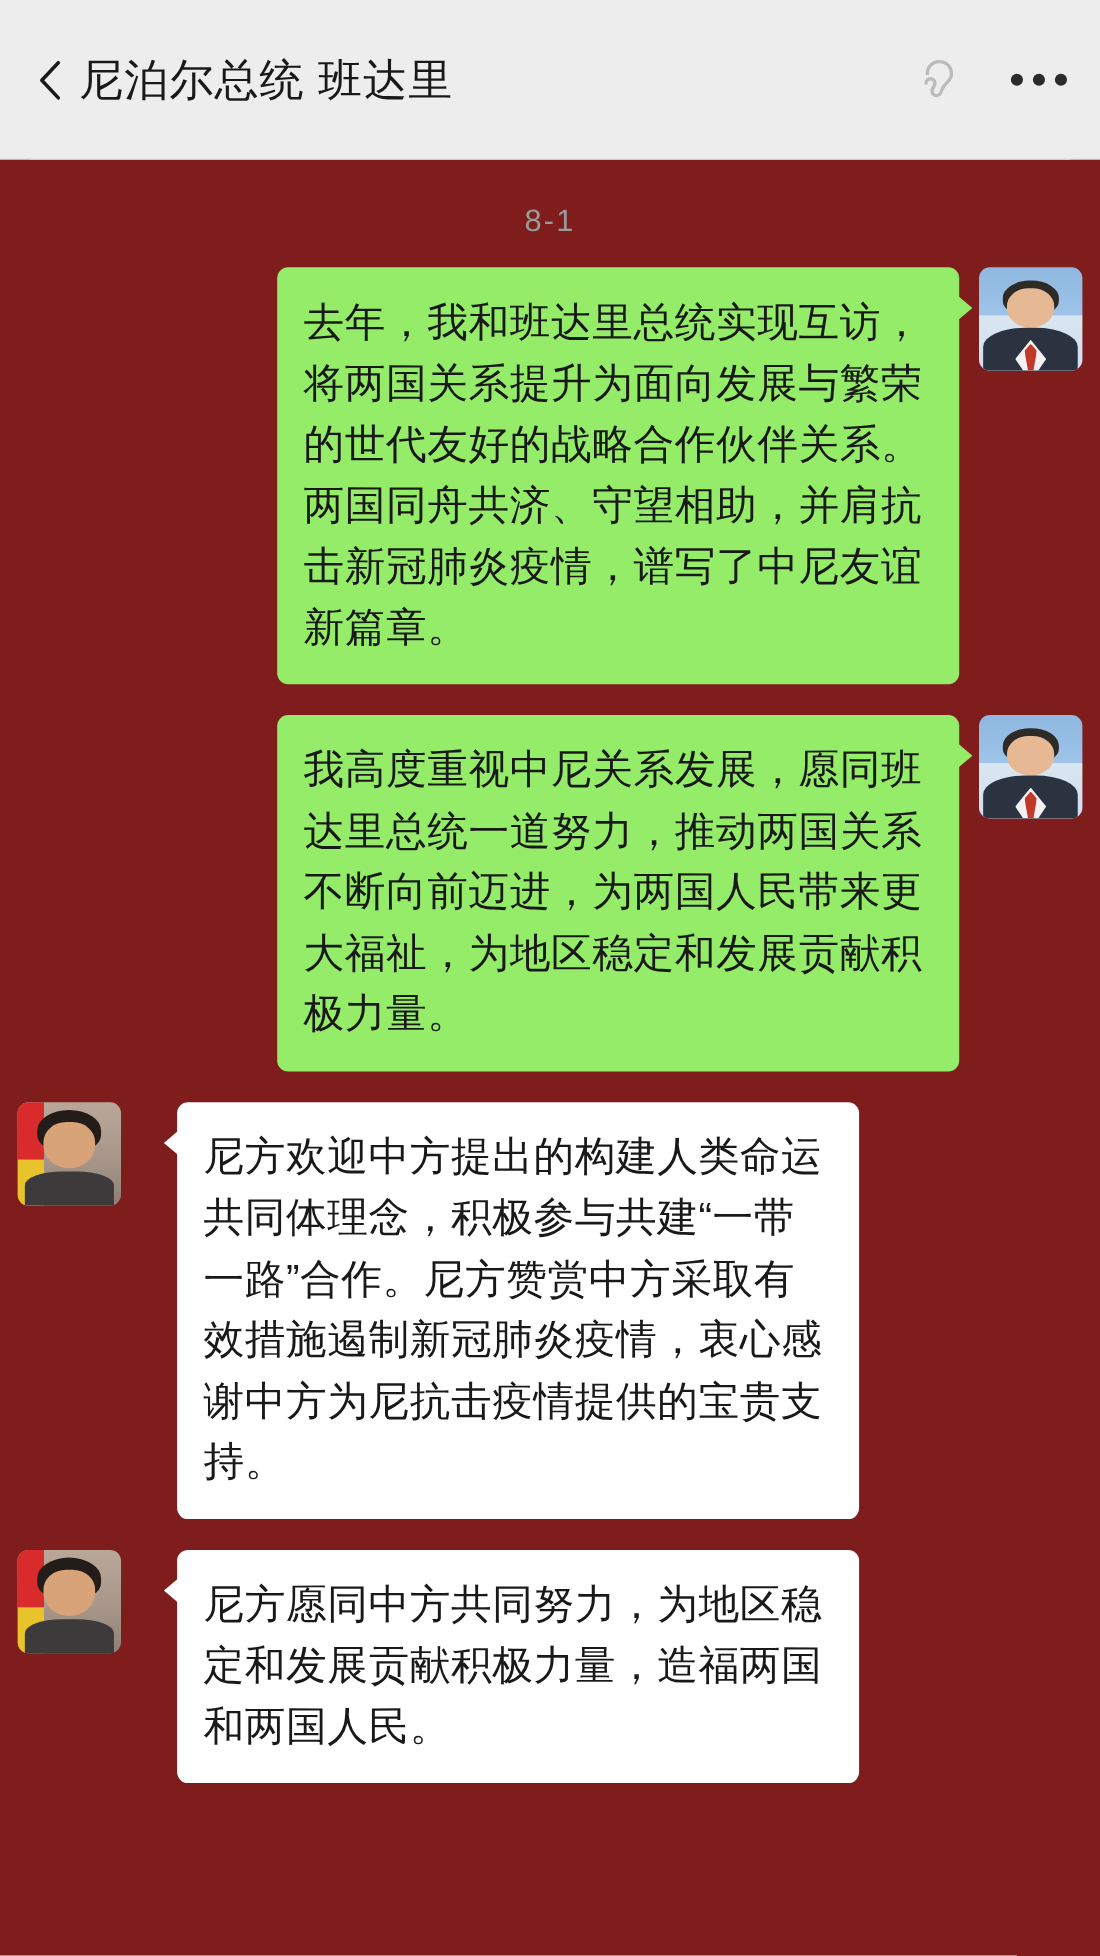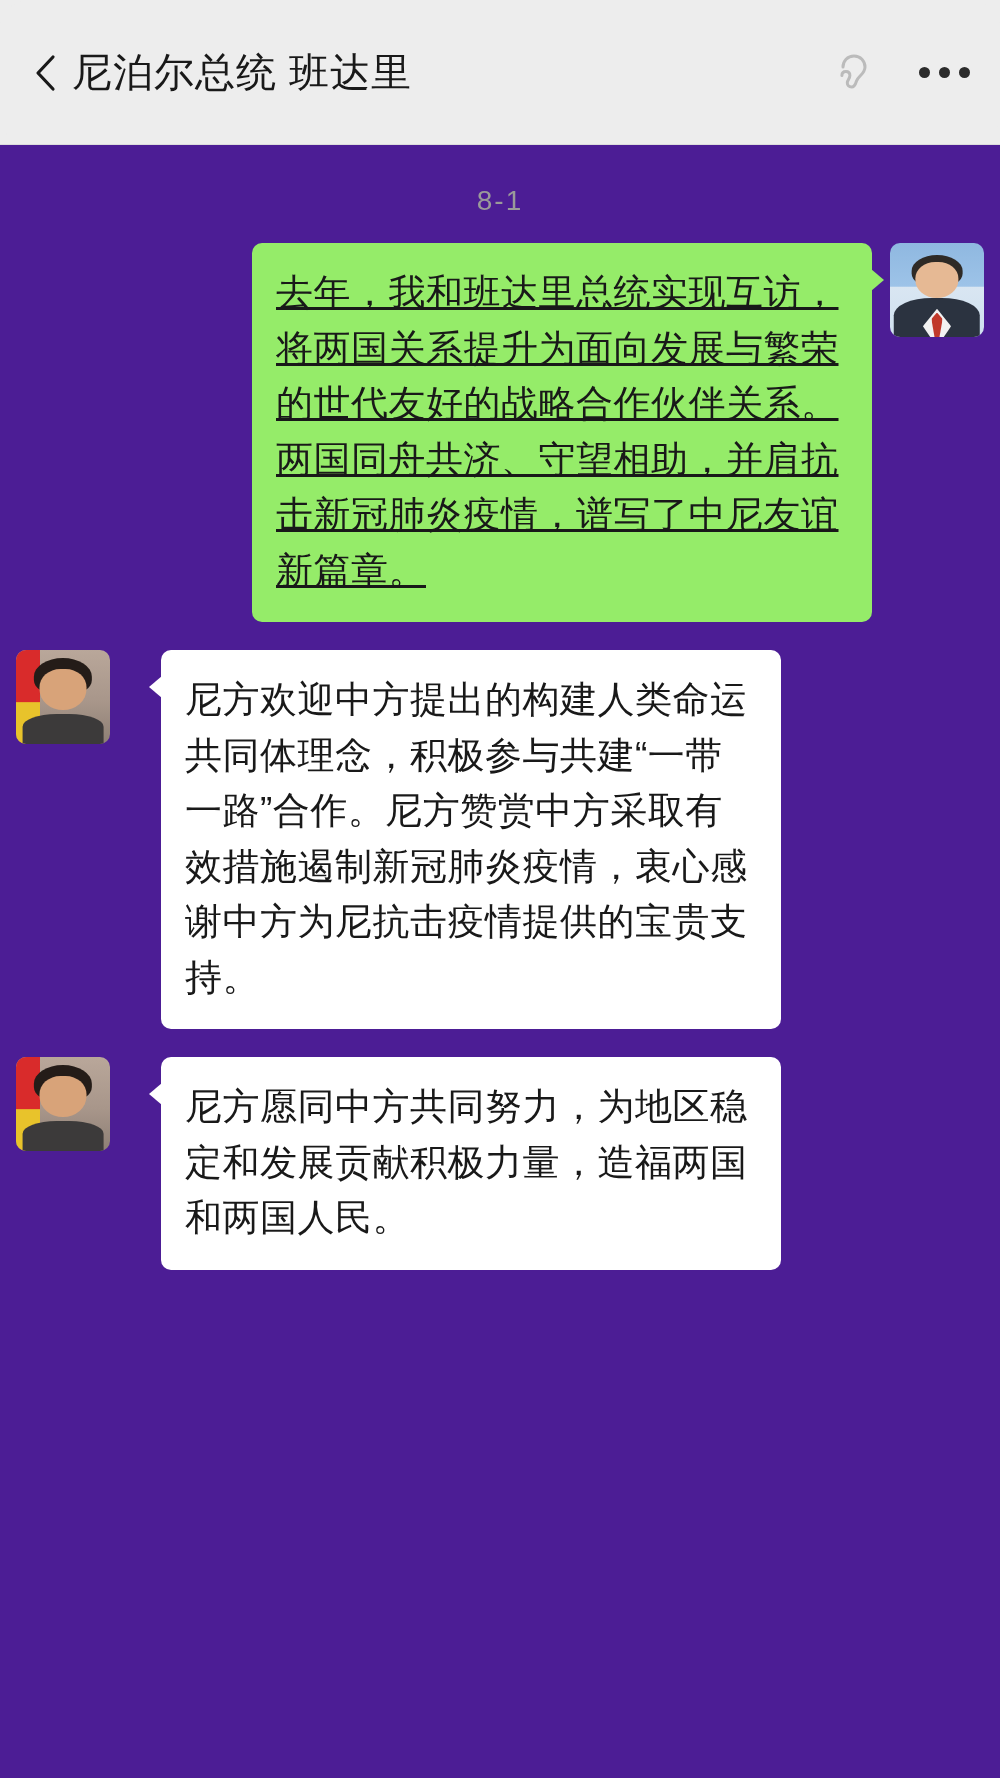--- a/index.html
+++ b/index.html
@@ -89,21 +89,21 @@
     border-radius: 50%;
     background: #2b2b2b;
   }
 
   
   .chat {
     flex: 1 1 auto;
     overflow: hidden;
     padding: 0 16px 20px 16px;
     box-sizing: border-box;
-    background: #4c1d95;
+    background: #7f1d1d;
   }
   .timestamp {
     text-align: center;
     color: #9a9a9a;
     font-size: 28px;
     letter-spacing: 2px;
     margin: 40px 0 26px 0;
   }
 
   .row {
@@ -132,21 +132,20 @@
     font-size: 37px;
     line-height: 1.50;
     color: #191919;
     position: relative;
     word-break: break-word;
     letter-spacing: 0.5px;
   }
   .bubble.green {
     background: #95ec69;
     border-radius: 10px;
-    text-decoration: underline;
   }
   .bubble.white {
     background: #ffffff;
     border-radius: 10px;
   }
   .bubble.green::after {
     content: "";
     position: absolute;
     right: -12px;
     top: 26px;
@@ -295,20 +294,30 @@
       <div class="bubble green">去年，我和班达里总统实现互访，将两国关系提升为面向发展与繁荣的世代友好的战略合作伙伴关系。两国同舟共济、守望相助，并肩抗击新冠肺炎疫情，谱写了中尼友谊新篇章。</div>
       <div class="avatar av-xi">
         <div class="hair"></div>
         <div class="face"></div>
         <div class="body"></div>
         <div class="shirt"></div>
         <div class="tie"></div>
       </div>
     </div>
 
+    <div class="row right">
+      <div class="bubble green">我高度重视中尼关系发展，愿同班达里总统一道努力，推动两国关系不断向前迈进，为两国人民带来更大福祉，为地区稳定和发展贡献积极力量。</div>
+      <div class="avatar av-xi">
+        <div class="hair"></div>
+        <div class="face"></div>
+        <div class="body"></div>
+        <div class="shirt"></div>
+        <div class="tie"></div>
+      </div>
+    </div>
 
     <div class="row left">
       <div class="avatar av-bh">
         <div class="flagl"></div>
         <div class="hair"></div>
         <div class="face"></div>
         <div class="body"></div>
       </div>
       <div class="bubble white">尼方欢迎中方提出的构建人类命运共同体理念，积极参与共建“一带一路”合作。尼方赞赏中方采取有效措施遏制新冠肺炎疫情，衷心感谢中方为尼抗击疫情提供的宝贵支持。</div>
     </div>

